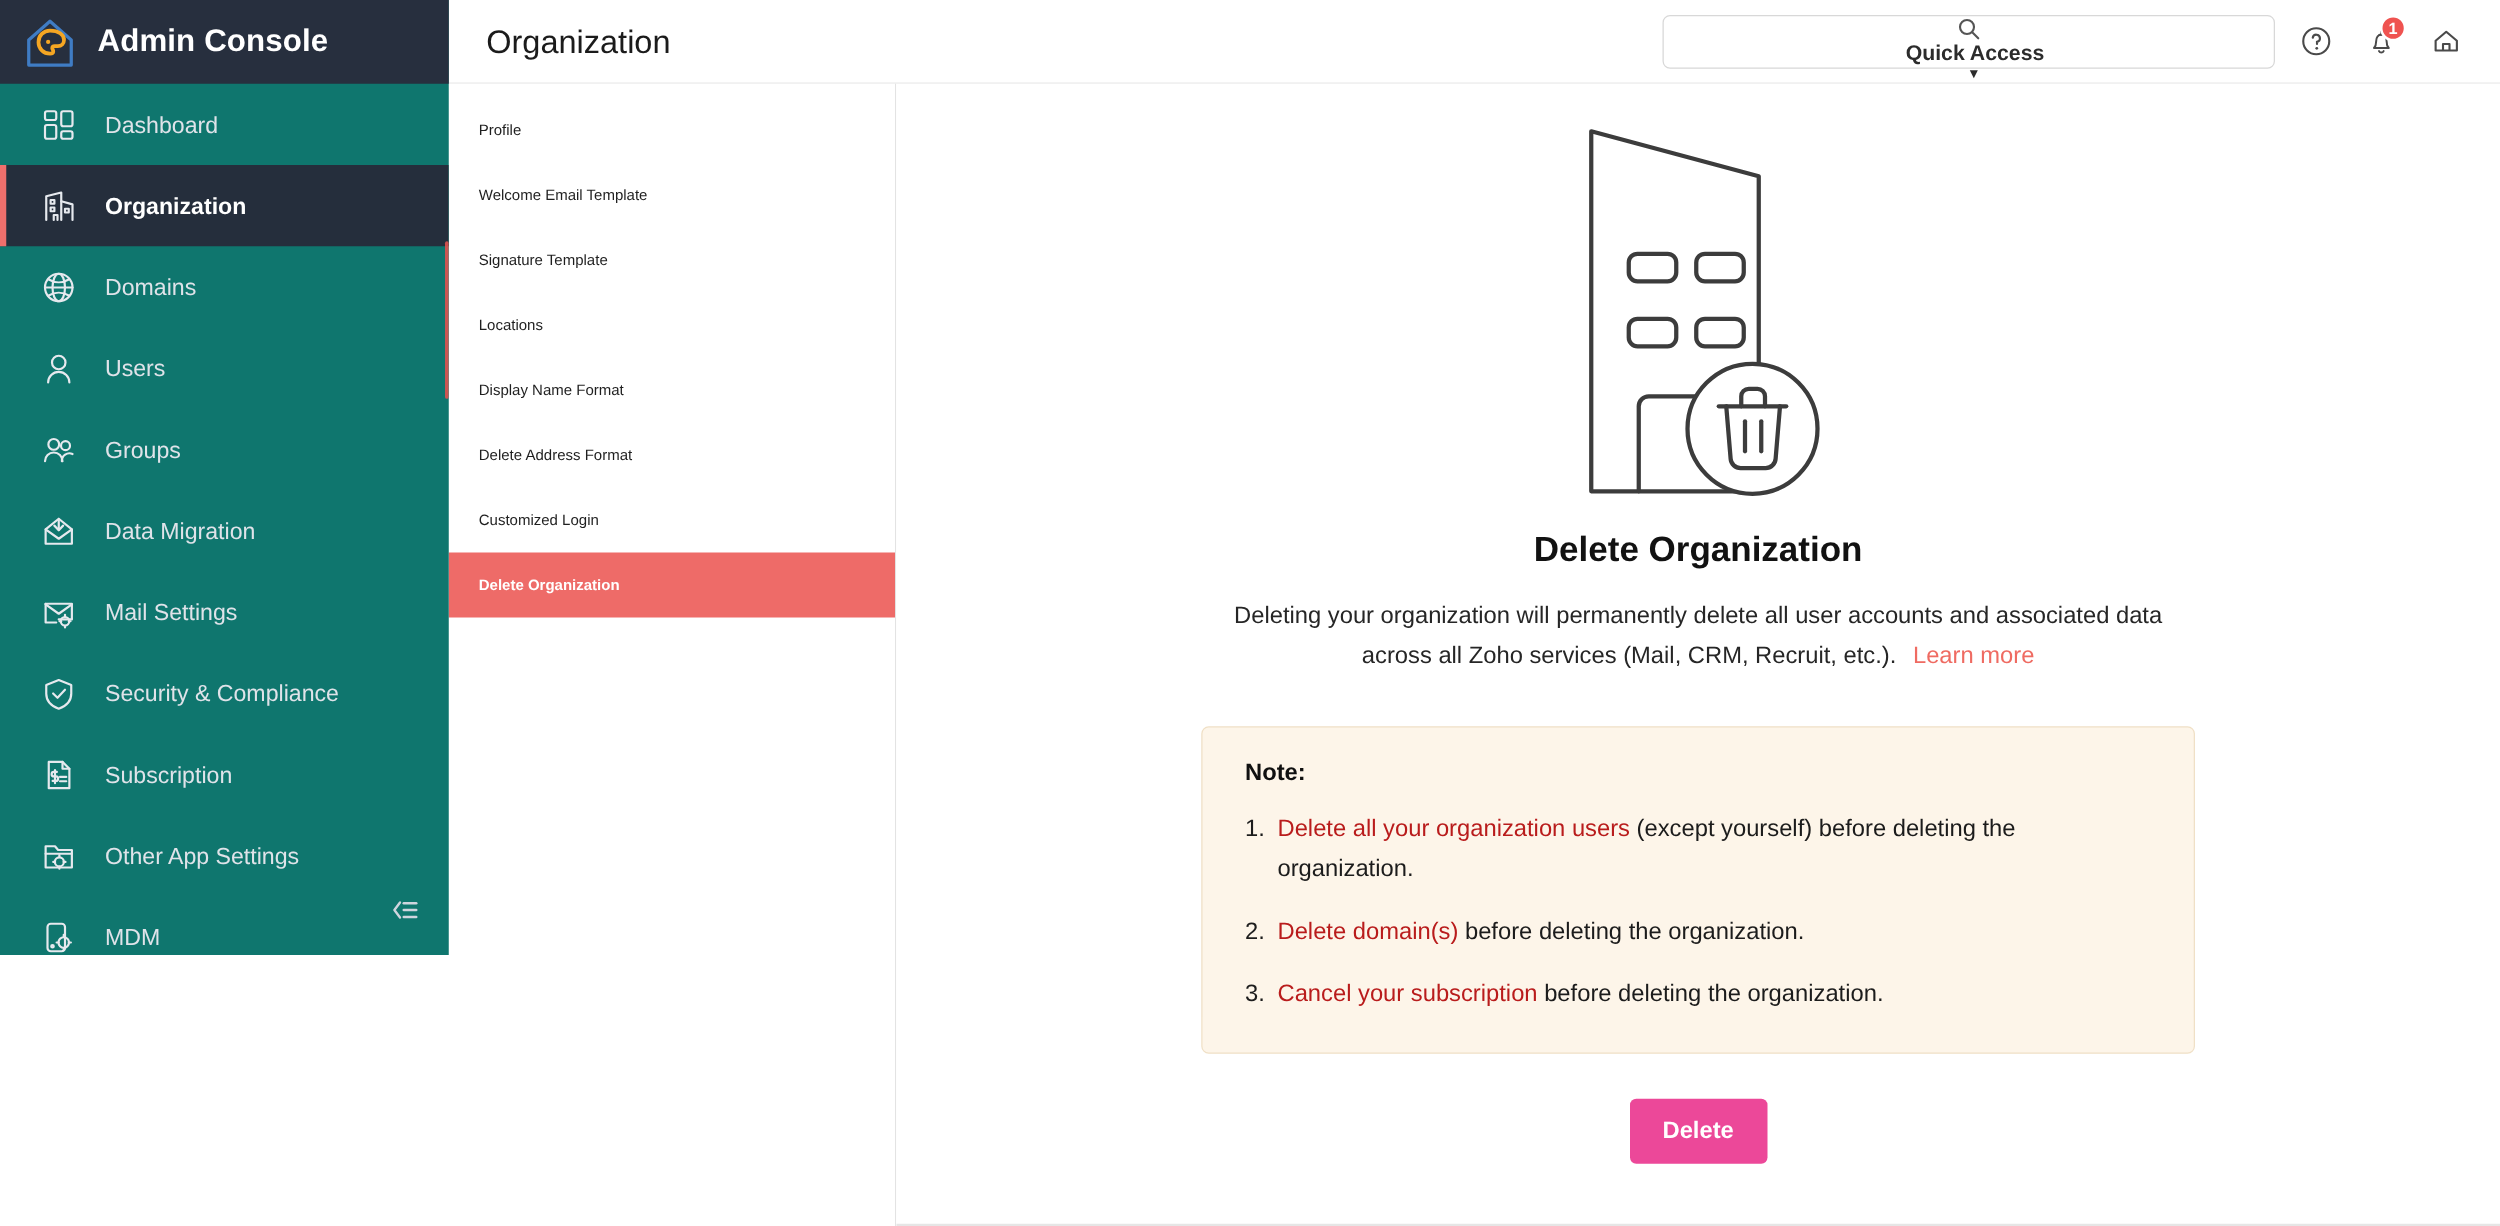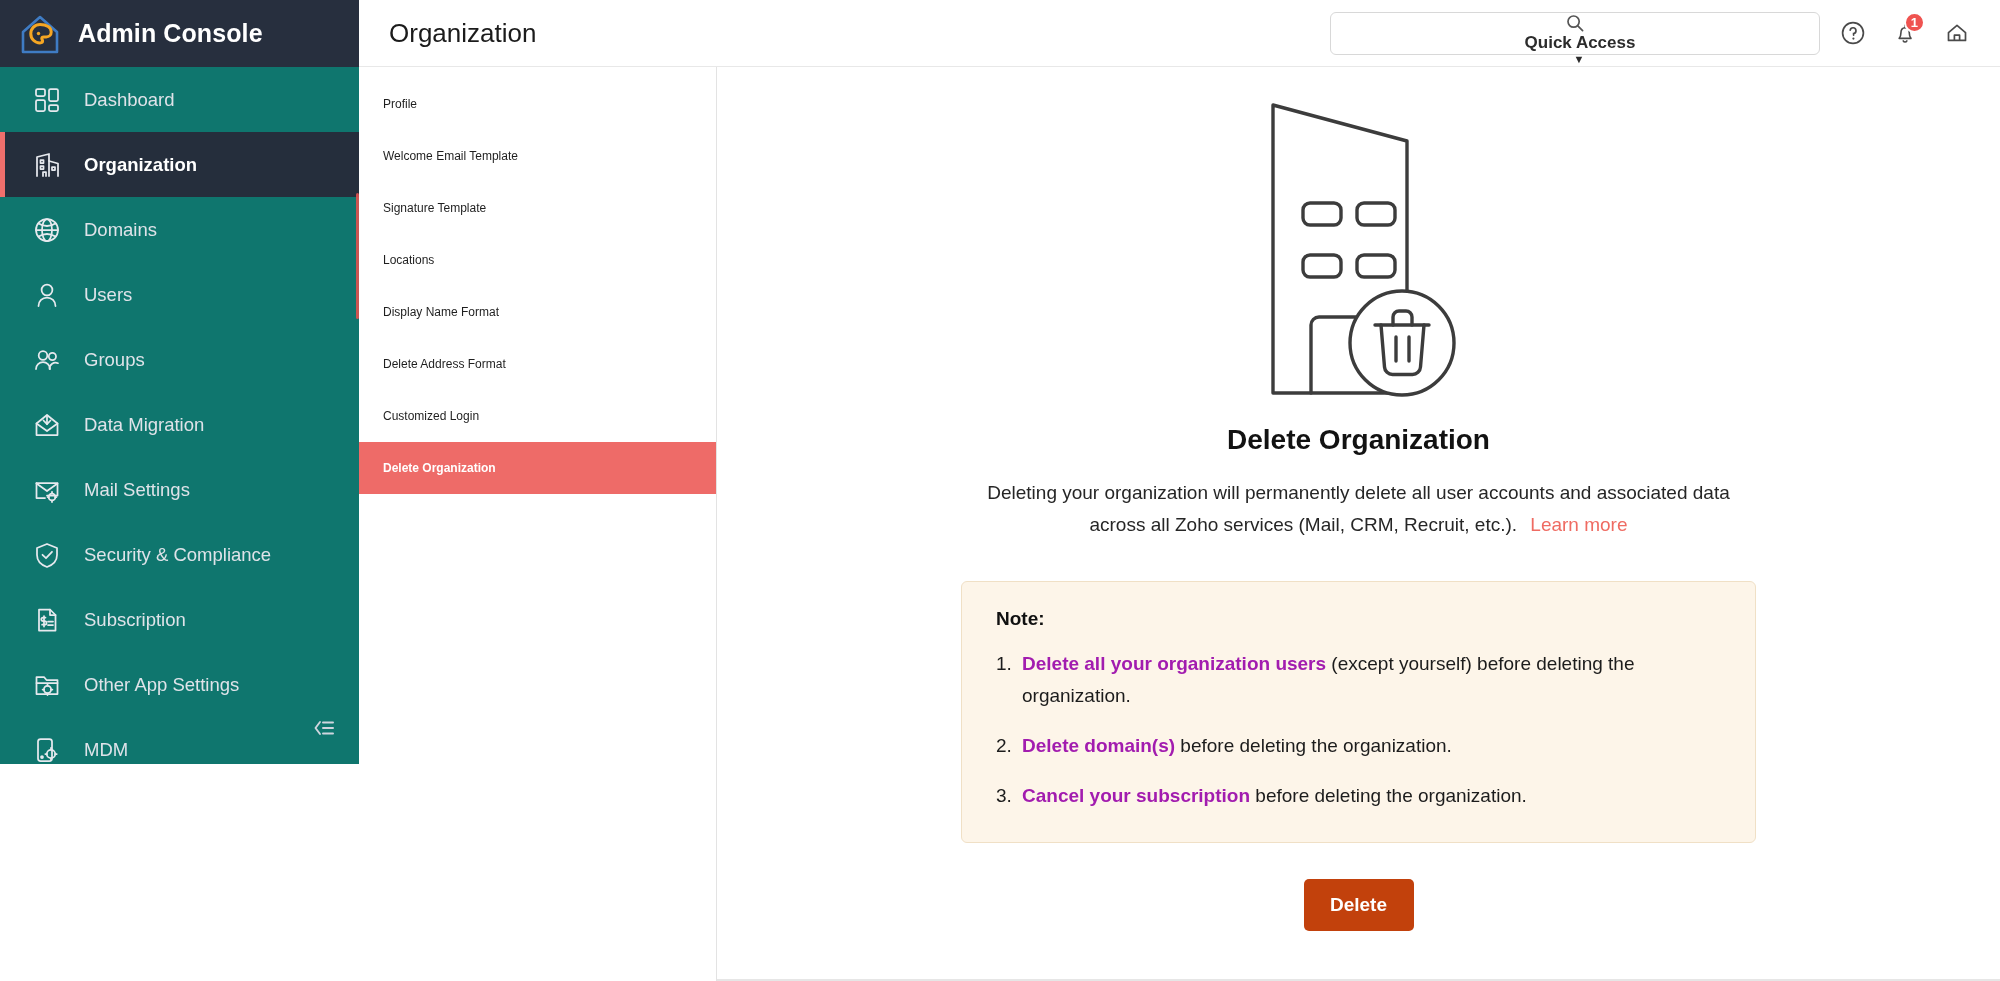--- a/index.html
+++ b/index.html
@@ -153,26 +153,26 @@
   }
   .note-head { font-size: 19px; font-weight: 700; color: #101010; }
   .note-list { margin-top: 18px; }
   .note-li {
     display: flex; font-size: 19px; line-height: 32px; color: #1c1c1c;
     margin-bottom: 18px;
   }
   .note-li:last-child { margin-bottom: 0; }
   .note-num { flex: 0 0 26px; color: #1c1c1c; }
   .note-txt { flex: 1 1 auto; }
-  .note-hl { color: #a21caf; font-weight: 700; cursor: pointer; }
+  .note-hl { color: #b91c1c; font-weight: 400; cursor: pointer; }
 
   .delete-btn {
     margin-top: 36px;
     width: 110px; height: 52px;
-    background: #c2410c; color: #ffffff;
+    background: #ec4899; color: #ffffff;
     border: 0; border-radius: 5px;
     font-size: 19px; font-weight: 700;
     font-family: "Liberation Sans", sans-serif;
     cursor: pointer;
   }
   .bottom-edge {
     position: absolute; left: 0; right: 0; bottom: 0; height: 2px;
     background: #e6e6e6;
   }
 </style>

